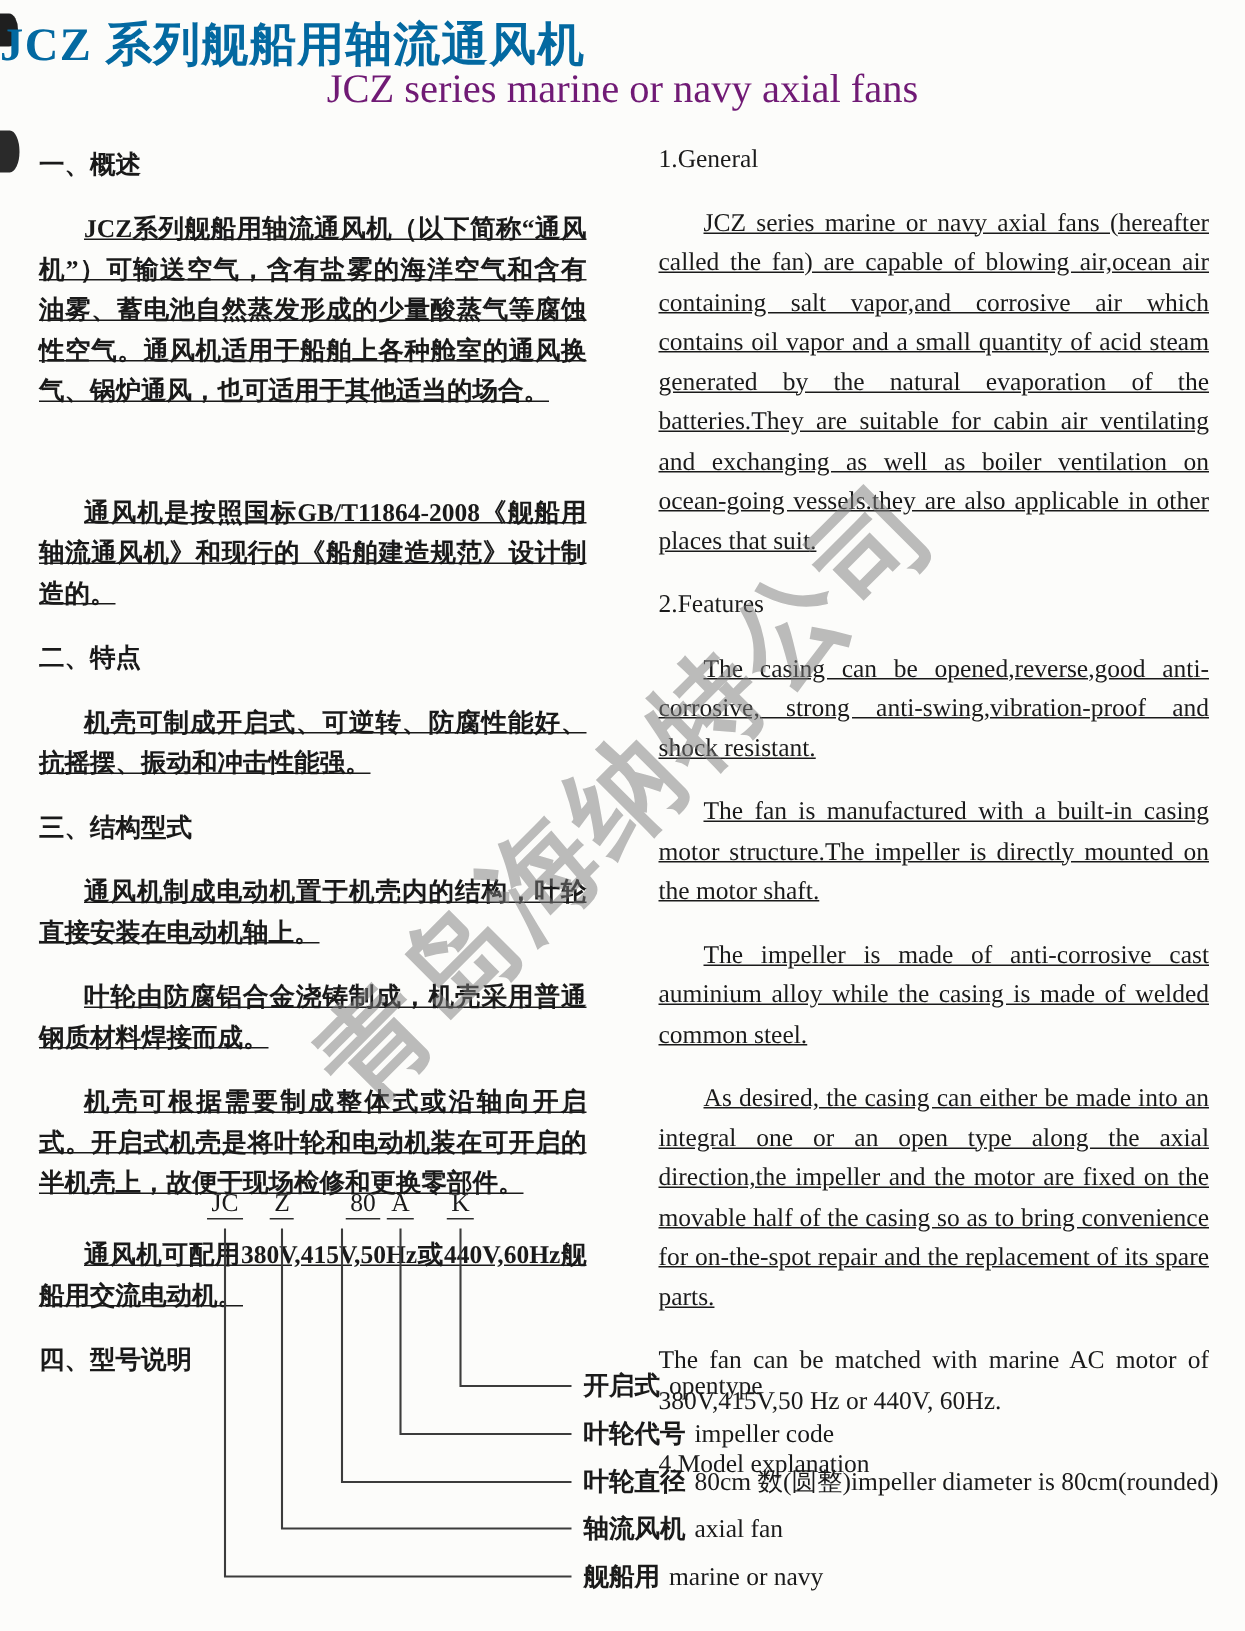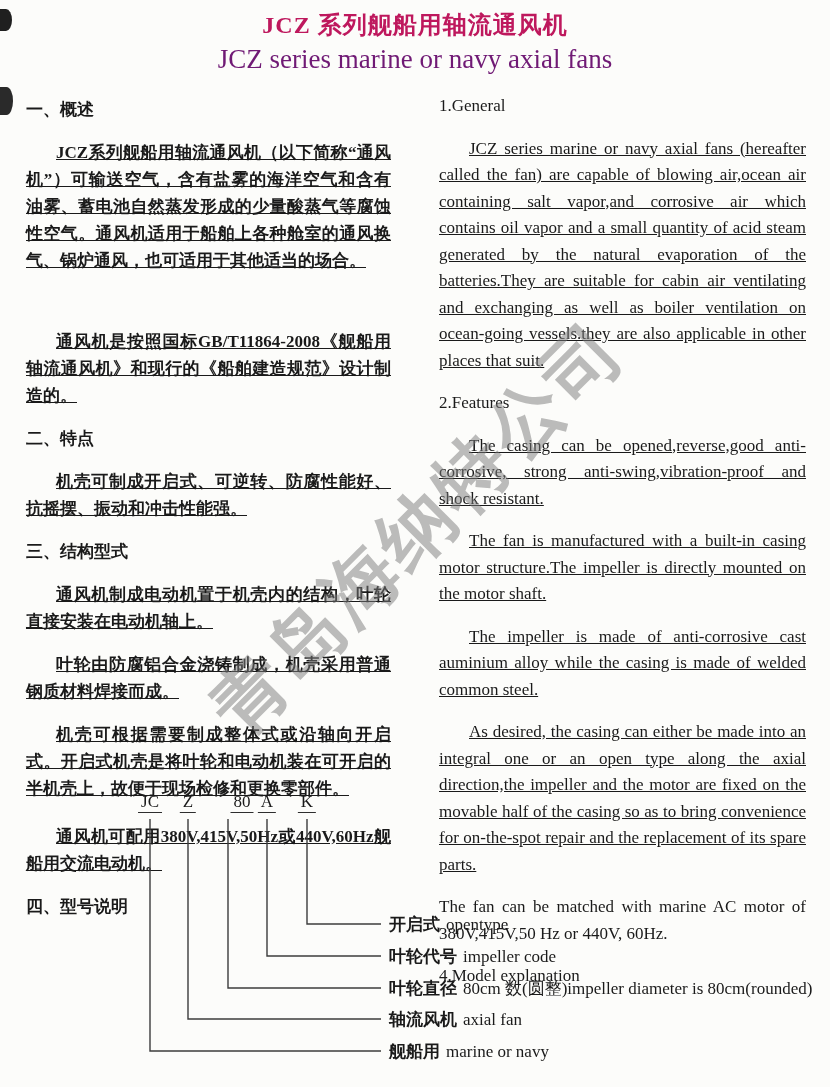--- a/index.html
+++ b/index.html
@@ -4,22 +4,22 @@
 <style>
   html,body{margin:0;padding:0;}
   body{
     width:830px;height:1087px;position:relative;overflow:hidden;
     background:#fcfcfa;
     font-family:"Liberation Serif","DejaVu Serif",serif;
     color:#1a1a1a;
   }
   
   .title-zh{
-    position:absolute;top:9px;left:0;width:830px;text-align:center;
-    font-size:24px;font-weight:bold;color:#be185d;letter-spacing:1px;white-space:nowrap;
+    position:absolute;top:9px;left:0;width:830px;
+    font-size:31px;font-weight:bold;color:#0369a1;letter-spacing:1px;white-space:nowrap;
   }
   .title-en{
     position:absolute;top:44px;left:0;width:830px;text-align:center;
     font-size:27px;color:#701a75;white-space:nowrap;
   }
   
   .watermark{
     position:absolute;left:418px;top:529px;z-index:5;pointer-events:none;
     transform:translate(-50%,-50%) rotate(-45deg);
     font-size:74px;font-weight:bold;letter-spacing:4px;white-space:nowrap;

